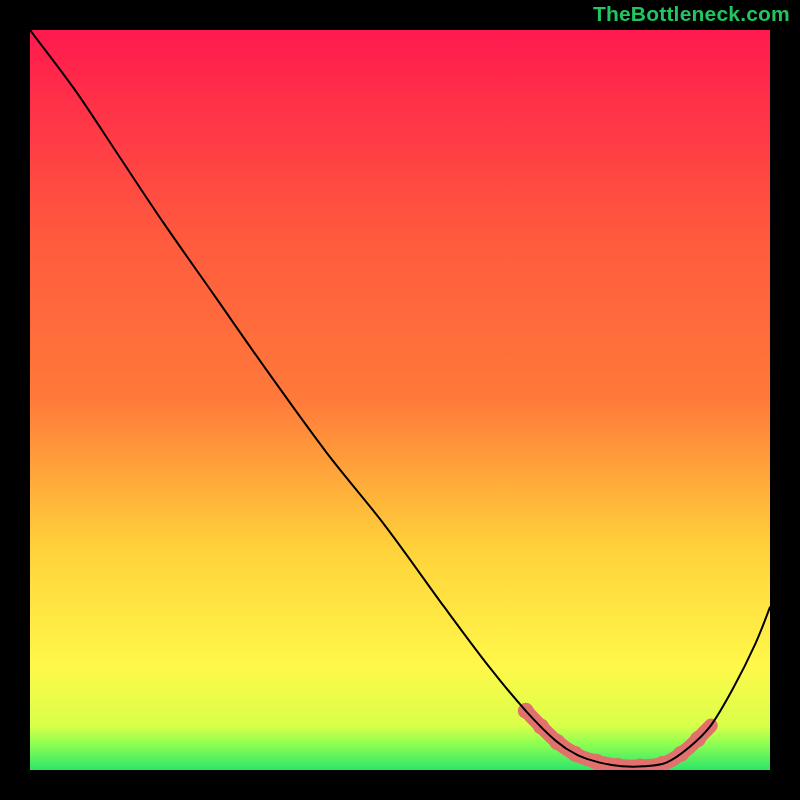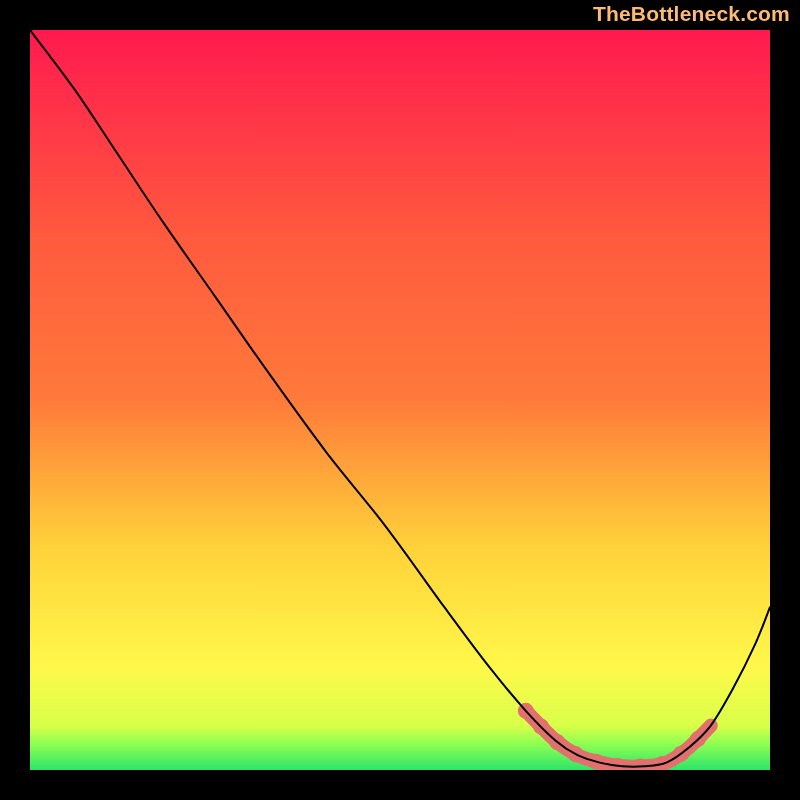--- a/index.html
+++ b/index.html
@@ -14,21 +14,21 @@
   .stage {
     position: relative;
     width: 800px;
     height: 800px;
     background: #000000;
   }
   .watermark {
     position: absolute;
     top: 2px;
     right: 10px;
-    color: #fdba74;
+    color: #22c55e;
     font-size: 21px;
     font-weight: 600;
     letter-spacing: 0.2px;
     z-index: 5;
     user-select: none;
   }
   .plot {
     position: absolute;
     left: 30px;
     top: 30px;

